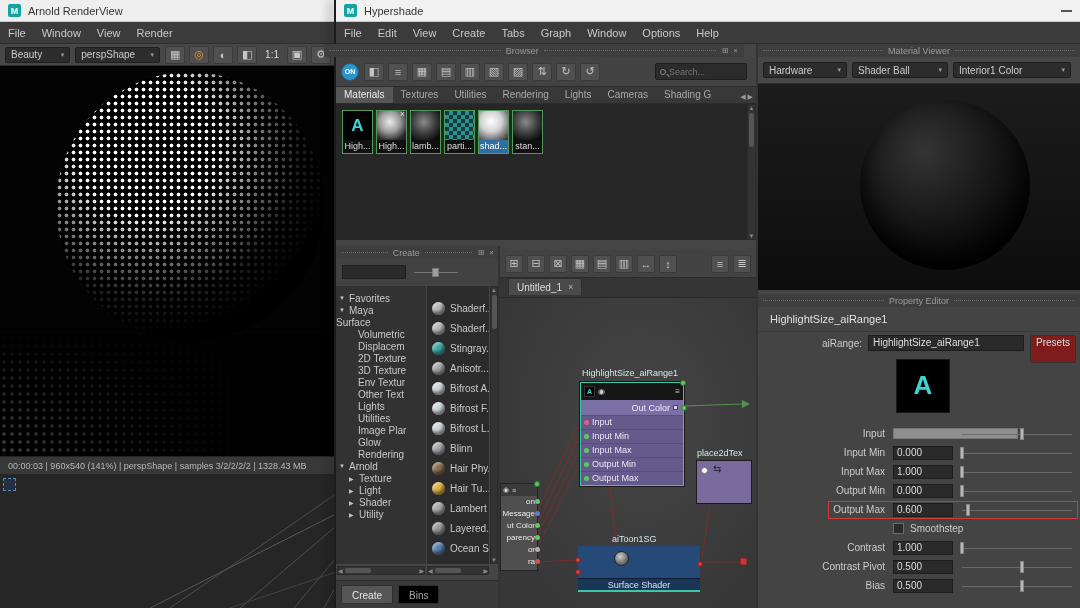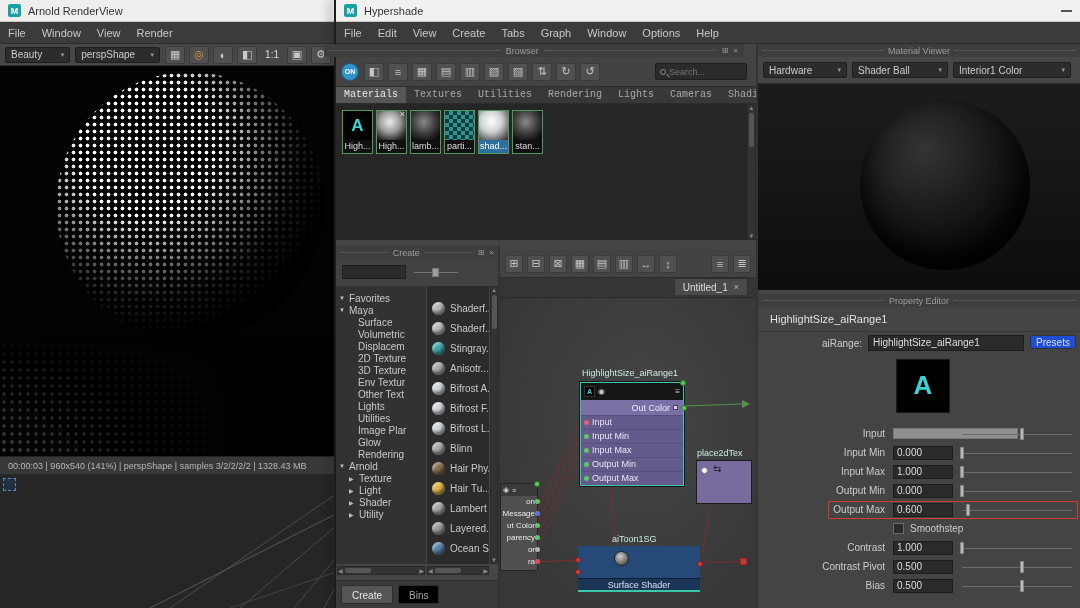--- a/index.html
+++ b/index.html
@@ -73,21 +73,21 @@
   .tree{background:#323232;overflow:hidden;padding-top:6px;}
   .tree-row{display:flex;align-items:center;gap:3px;height:12px;font-size:10px;color:#c9c9c9;white-space:nowrap;}
   .tree-arrow{font-size:6px;color:#c0c0c0;width:7px;flex:none;}
   .nodelist{background:#2b2b2b;overflow:hidden;padding-top:12px;}
   .node-row{display:flex;align-items:center;gap:5px;height:20px;padding-left:5px;font-size:10px;color:#c9c9c9;white-space:nowrap;overflow:hidden;}
   .node-swatch{width:13px;height:13px;border-radius:50%;flex:none;box-shadow:inset -2px -3px 3px rgba(0,0,0,.5),inset 2px 2px 2px rgba(255,255,255,.35);}
   .ctabs{background:#3a3a3a;display:flex;gap:5px;align-items:center;padding:4px 5px;border-top:1px solid #2b2b2b;}
   .ctab{padding:0 10px;height:19px;line-height:19px;font-size:10px;color:#a8a8a8;background:#000000;border:1px solid #2e2e2e;border-radius:2px;}
   .ctab.active{background:#555;color:#e8e8e8;}
   
-  .etabbar{background:#353535;display:flex;align-items:flex-end;gap:22px;padding:0 8px;border-bottom:1px solid #2a2a2a;flex-direction:column;}
+  .etabbar{background:#353535;display:flex;align-items:flex-start;gap:22px;padding:0 8px;border-bottom:1px solid #2a2a2a;flex-direction:column;}
   .uitab{background:#4a4a4a;color:#ddd;font-size:10px;height:17px;line-height:17px;padding:0 8px;display:flex;gap:6px;align-items:center;border:1px solid #2e2e2e;border-bottom:0;}
   .uitab .x{color:#bbb;font-size:9px;}
   .tab-add{color:#bbb;font-size:11px;padding:0 4px;}
   .graph{background:radial-gradient(ellipse at 55% 40%,#464646,#373737 80%);overflow:hidden;}
   .node-title{position:absolute;font-size:9px;color:#cfe8e8;white-space:nowrap;}
   .rn{position:absolute;left:80px;top:84px;width:104px;border:1px solid #39c9a9;background:#655a8c;box-shadow:0 0 0 1px #1b1b1b;}
   .rn-head{height:17px;background:#161616;display:flex;align-items:center;gap:3px;padding:0 3px;position:relative;}
   .rn-badge{width:11px;height:11px;background:#000;border:1px solid #333;position:relative;flex:none;}
   .rn-badge::after{font-size:7px;}
   .rn-head .hico{font-size:8px;color:#cfcfcf;}
@@ -113,21 +113,21 @@
   
   .mv-viewer{background:linear-gradient(#1c1c1c,#0d0d0d);overflow:hidden;}
   .mv-ball{position:absolute;left:102px;top:16px;width:170px;height:170px;border-radius:50%;
     background:radial-gradient(circle at 38% 30%,#343434 0%,#1b1b1b 38%,#0a0a0a 66%,#000 88%);
     box-shadow:inset 0 -14px 26px rgba(0,0,0,.9);}
   .pe-body{background:#444;}
   .pe-name{position:absolute;left:12px;top:6px;font-size:11px;color:#e0e0e0;}
   .pe-div{position:absolute;left:0;top:24px;width:322px;height:1px;background:#383838;}
   .pe-typelabel{position:absolute;left:0;top:31px;width:104px;text-align:right;font-size:10px;color:#ccc;}
   .pe-typefield{position:absolute;left:110px;top:28px;width:156px;height:16px;background:#2a2a2a;border:1px solid #1d1d1d;font-size:10px;color:#ddd;line-height:14px;padding:0 4px;overflow:hidden;white-space:nowrap;}
-  .pe-presets{position:absolute;left:272px;top:28px;width:46px;height:14px;background:#1d4ed8;border:1px solid #333;border-radius:2px;font-size:10px;color:#ddd;text-align:center;line-height:14px;}
+  .pe-presets{position:absolute;left:272px;top:28px;width:46px;height:28px;background:#7f1d1d;border:1px solid #333;border-radius:2px;font-size:10px;color:#ddd;text-align:center;line-height:14px;}
   .pe-swatch{position:absolute;left:138px;top:52px;width:54px;height:54px;background:#000;border:1px solid #1a1a1a;}
   .pe-swatch::after{font-size:26px;}
   .attrs{position:absolute;left:0;top:118px;width:322px;}
   .attr-row{position:relative;height:19px;}
   .attr-label{position:absolute;left:0;top:3px;width:127px;text-align:right;font-size:10px;color:#ccc;white-space:nowrap;}
   .attr-value{position:absolute;left:135px;top:2px;width:60px;height:14px;background:#2a2a2a;border:1px solid #1d1d1d;font-size:10px;color:#ddd;line-height:12px;padding:0 3px;}
   .attr-bar{position:absolute;left:135px;top:3px;width:125px;height:11px;background:#8f8f8f;border:1px solid #767676;}
   .attr-slider{position:absolute;left:204px;top:0;width:114px;height:19px;}
   .attr-track{position:absolute;left:0;right:4px;top:9px;height:1px;background:#6b6b6b;}
   .attr-handle{position:absolute;top:3px;width:4px;height:12px;background:#b8b8b8;border:1px solid #858585;margin-left:-2px;}
@@ -235,21 +235,21 @@
         <span class="tbico">⇅</span>
         <span class="tbico">↻</span>
         <span class="tbico">↺</span>
       </span>
     <span class="searchbox">
       <span class="mag"></span>
       <input placeholder="Search..." style="">
     </span>
   </div>
   <div class="abs btabs" style="left:336px;top:87px;width:420px;height:17px;">
-    <span style="display:flex;align-items:flex-start;font-family:Liberation Mono, monospace;">
+    <span style="display:flex;align-items:flex-start;">
 
     <span class="btab active">Materials</span>
         <span class="btab">Textures</span>
         <span class="btab">Utilities</span>
         <span class="btab">Rendering</span>
         <span class="btab">Lights</span>
         <span class="btab">Cameras</span>
         <span class="btab">Shading G</span>
       </span>
     <span class="btab-arrows">
@@ -317,21 +317,21 @@
       <div class="tree-row" style="padding-left: 3px;">
         <span class="tree-arrow">▼</span>
         <span>Favorites</span>
       </div>
 
       <div class="tree-row" style="padding-left: 3px;">
         <span class="tree-arrow">▼</span>
         <span>Maya</span>
       </div>
 
-      <div class="tree-row" style="padding-left: 22px;">
+      <div class="tree-row" style="">
 
         <span>Surface</span>
       </div>
 
       <div class="tree-row" style="padding-left: 22px;">
 
         <span>Volumetric</span>
       </div>
 
       <div class="tree-row" style="padding-left: 22px;">

